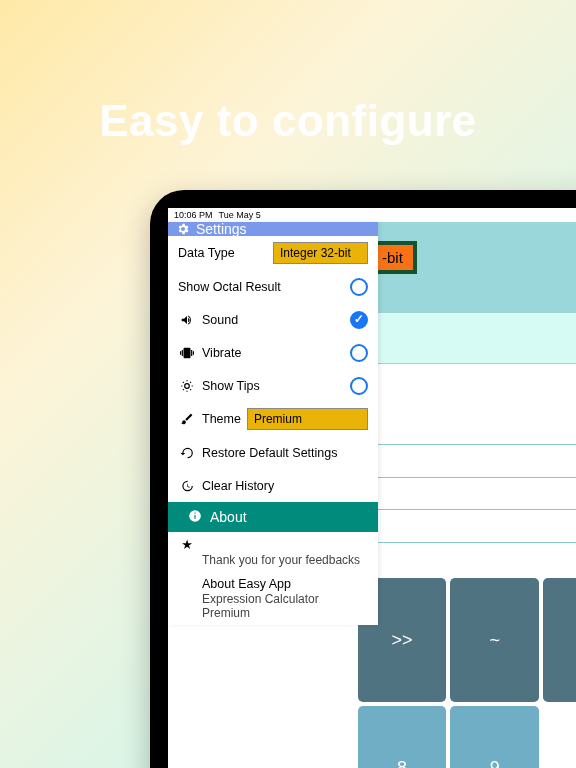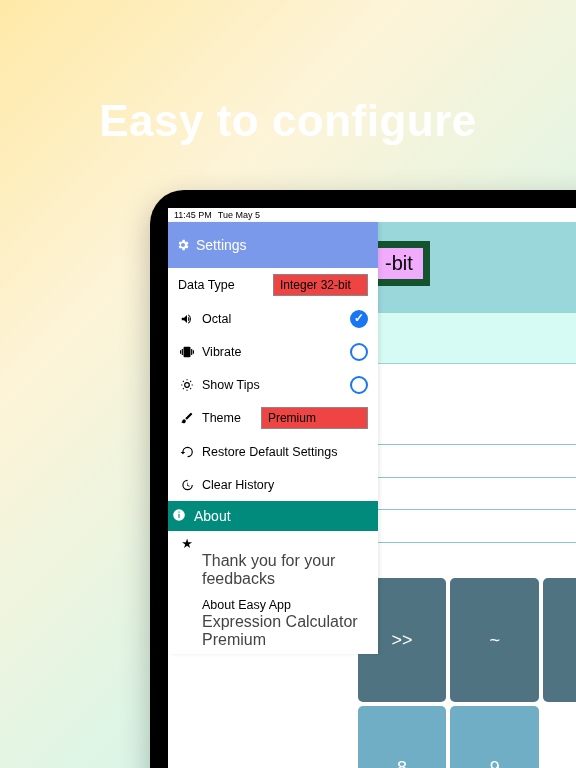--- a/index.html
+++ b/index.html
@@ -56,21 +56,21 @@
   top: 14px;
   left: 0;
   width: 210px;
   background: #fff;
   box-shadow: 2px 0 4px rgba(0,0,0,0.08);
   z-index: 5;
 }
 .settings-header {
   background: #7B99EA;
   color: #fff;
-  height: 46px;
+  height: 14px;
   display: flex;
   align-items: center;
   padding: 0 8px;
   gap: 6px;
   font-size: 14px;
 }
 .gear {
   width: 14px; height: 14px; display: inline-block;
 }
 .row {
@@ -88,21 +88,21 @@
   justify-content:center;
   margin-right: 6px;
   font-size: 13px;
   color: #000;
 }
 .row .label { flex: 1; }
 .select-box {
   border: 1px solid #888;
   padding: 3px 6px;
   font-size: 12px;
-  background: #ef4444;
+  background: #eab308;
   min-width: 95px;
 }
 .radio {
   width: 18px; height: 18px; border-radius: 50%;
   border: 2.5px solid #1976F5;
   display:inline-block;
 }
 .radio.checked {
   background: #1976F5;
   position: relative;
@@ -117,41 +117,41 @@
 }
 .toggle-off::after {
   content:""; position:absolute; width:16px; height:16px; border-radius:50%;
   background:#fff; top:1px; left:1px; box-shadow:0 1px 2px rgba(0,0,0,0.3);
 }
 .section-band {
   background: #008B7D;
   color: #fff;
   height: 30px;
   display:flex; align-items:center;
-  padding: 0 4px; gap: 8px;
+  padding: 0 20px; gap: 8px;
   font-size: 14px;
 }
-.subtext { font-size: 16px; color: #444; padding-left: 24px; padding-top:1px; }
+.subtext { font-size: 12px; color: #444; padding-left: 24px; padding-top:1px; }
 .row.stacked { flex-direction: column; align-items: flex-start; padding-top:5px; padding-bottom:5px; }
 .row.stacked .top { display:flex; width:100%; align-items:center; }
 
 .backdrop {
   position: absolute;
   top: 14px; left: 0; right: 0; bottom: 0;
   display: flex; flex-direction: column;
 }
 .disp-area {
   background: #99D7DA;
   height: 90px;
   position: relative;
 }
 .bit-chip {
   position:absolute; top: 19px; left: 200px;
-  background:#f0abfc; border:7px solid #14532d;
-  padding: 4px 10px; font-size:20px;
+  background:#f97316; border:4px solid #14532d;
+  padding: 4px 10px; font-size:15px;
 }
 .light-band { background: #D6FAF4; height: 52px; border-top:1px solid #9cd5d0; border-bottom:1px solid #9cd5d0;}
 .white-area { background:#fff; height: 80px; }
 .grid-band {
   background:#fff; height: 130px;
   display:flex; flex-direction:column;
 }
 .grid-band .gr { flex:1; border-top:1px solid #88C8C8; }
 .keypad {
   flex:1; display:flex; flex-direction:column;
@@ -168,21 +168,21 @@
 </style>
 </head>
 <body>
 
 <div class="hero-text">Easy to configure</div>
 
 <div class="device">
   <div class="screen">
 
     <div class="status-bar">
-      <span>11:45 PM</span>
+      <span>10:06 PM</span>
       <span>Tue May 5</span>
     </div>
 
     <div class="backdrop">
       <div class="disp-area">
         <div class="bit-chip">-bit</div>
       </div>
       <div class="light-band"></div>
       <div class="white-area"></div>
       <div class="grid-band">
@@ -218,28 +218,32 @@
         </span>
         <span>Settings</span>
       </div>
 
       <div class="row">
         <span class="label">Data Type</span>
         <span class="select-box">Integer 32-bit</span>
       </div>
 
 
+      <div class="row">
+        <span class="label">Show Octal Result</span>
+        <span class="radio"></span>
+      </div>
 
       <div class="row">
         <span class="icon">
           <svg class="svg-ic" viewBox="0 0 24 24" fill="#000">
               <path d="M3 10v4h4l5 5V5L7 10H3zm13.5 2a4.5 4.5 0 00-2.5-4v8a4.5 4.5 0 002.5-4zm-2.5-8v2a7 7 0 010 12v2a9 9 0 000-16z"></path>
             </svg>
         </span>
-        <span class="label">Octal</span>
+        <span class="label">Sound</span>
         <span class="radio checked"></span>
       </div>
 
       <div class="row">
         <span class="icon">
           <svg class="svg-ic" viewBox="0 0 24 24" fill="#000">
               <path d="M0 15h2V9H0v6zm3 2h2V7H3v10zm19-8v6h2V9h-2zm-3 8h2V7h-2v10zM16 3H8a2 2 0 00-2 2v14a2 2 0 002 2h8a2 2 0 002-2V5a2 2 0 00-2-2z"></path>
             </svg>
         </span>
         <span class="label">Vibrate</span>
@@ -256,21 +260,21 @@
         <span class="label">Show Tips</span>
         <span class="radio"></span>
       </div>
 
       <div class="row">
         <span class="icon">
           <svg class="svg-ic" viewBox="0 0 24 24" fill="#000">
               <path d="M7 14c-1.66 0-3 1.34-3 3 0 1.31-1.16 2-2 2 .92 1.22 2.49 2 4 2 2.21 0 4-1.79 4-4 0-1.66-1.34-3-3-3zm13.71-9.37l-1.34-1.34a1 1 0 00-1.41 0L9 12.25 11.75 15l8.96-8.96a1 1 0 000-1.41z"></path>
             </svg>
         </span>
-        <span class="label" style="flex:0 0 auto;margin-right:20px;">Theme</span>
+        <span class="label" style="flex:0 0 auto;margin-right:6px;">Theme</span>
         <span class="select-box" style="flex:1">Premium</span>
       </div>
 
       <div class="row">
         <span class="icon">
           <svg class="svg-ic" viewBox="0 0 24 24" fill="#000">
               <path d="M13 3a9 9 0 00-9 9H1l4 4 4-4H6a7 7 0 117 7v2a9 9 0 000-18z"></path>
             </svg>
         </span>
         <span class="label">Restore Default Settings</span>

